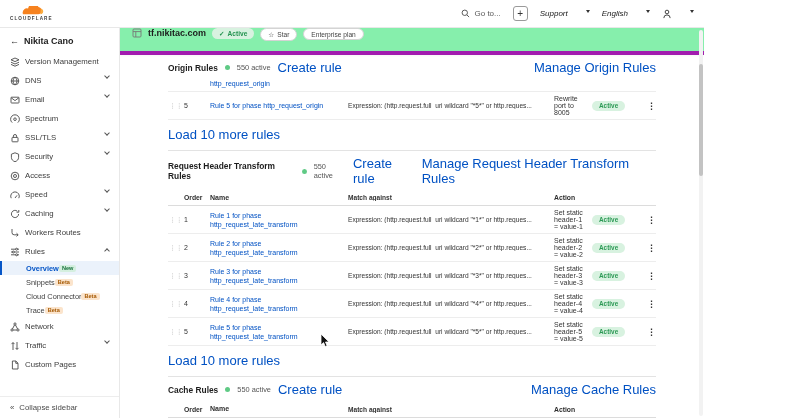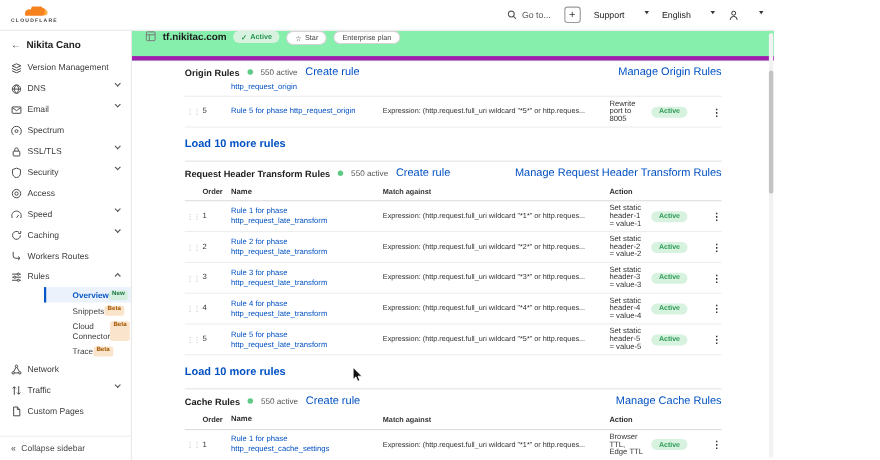--- a/index.html
+++ b/index.html
@@ -10,42 +10,42 @@
 
   
   .topbar { height:28px; flex:0 0 28px; display:flex; align-items:center;
     padding:0 10px; border-bottom:1px solid #e8e8e8; background:#fff; }
   .brand { display:flex; flex-direction:column; align-items:center; gap:1px; }
   .brand-text { font-size:4.6px; font-weight:bold; letter-spacing:1.1px; color:#404041; }
   .topbar-right { margin-left:auto; display:flex; align-items:center; gap:12px; }
   .goto { display:flex; align-items:center; gap:4px; color:#595959; font-size:8px; cursor:pointer; }
   .add-btn { width:15px; height:15px; border:1px solid #9a9a9a; border-radius:3px; background:#fff;
     font-size:10px; line-height:12px; color:#333; cursor:pointer; padding:0; }
-  .tb-menu { display:flex; align-items:flex-start; gap:18px; font-size:8px; color:#222; cursor:pointer; }
+  .tb-menu { display:flex; align-items:flex-start; gap:18px; font-size:8px; color:#222; cursor:pointer;font-style:italic; }
   .caret { width:0; height:0; border-left:2.5px solid transparent; border-right:2.5px solid transparent;
     border-top:3px solid #333; display:inline-block; margin-top:1px; }
 
   
   .body { flex:1; display:flex; overflow:hidden; }
 
   
   .sidebar { width:120px; flex:0 0 120px; border-right:1px solid #e8e8e8; background:#fff;
     display:flex; flex-direction:column; overflow:hidden; }
   .account { display:flex; align-items:center; gap:5px; padding:8px 10px 6px 10px;
     font-size:9px; font-weight:bold; color:#222; cursor:pointer; }
   .back-arr { font-size:9px; color:#333; }
   .nav { display:flex; flex-direction:column; }
   .sb-item { display:flex; align-items:flex-start; gap:5px; padding:4.5px 10px; font-size:7.8px;
     color:#3c3c3c; cursor:pointer; }
   .sb-item svg { flex:0 0 10px; }
   .chev { width:4px; height:4px; border-right:1px solid #555; border-bottom:1px solid #555;
     transform:rotate(45deg); margin-left:auto; margin-top:-2px; }
   .chev.up { transform:rotate(-135deg); margin-top:2px; }
-  .sb-sub { display:flex; gap:0; padding:2.5px 8px 2.5px 26px;
-    font-size:7.4px; color:#3c3c3c; cursor:pointer;margin-left:40px; }
+  .sb-sub { display:flex; align-items:center; gap:0; padding:2.5px 8px 2.5px 26px;
+    font-size:7.4px; color:#3c3c3c; cursor:pointer; }
   .sb-sub.active { background:#ebf2fb; border-left:2px solid #0656c7; padding-left:24px;
     color:#0656c7; font-weight:bold; }
   .mini-badge { font-size:5.6px; padding:0.5px 3px; border-radius:2px; font-weight:bold; }
   .mini-badge.new { background:#d4efdf; color:#17723d; }
   .mini-badge.beta { background:#fbe4cc; color:#a55903; }
   .collapse { margin-top:auto; border-top:1px solid #ededed; padding:6px 10px; font-size:7.8px;
     color:#4a4a4a; display:flex; align-items:center; gap:5px; cursor:pointer; }
 
   
   .main { flex:1; position:relative; display:flex; flex-direction:column; overflow:hidden; background:#fff; }
@@ -56,23 +56,23 @@
     border-radius:9px; white-space:nowrap; }
   .pill.green { background:#d8f2e0; color:#259350; font-weight:bold; }
   .pill.outline { border:1px solid #d4d4d4; color:#444; background:#fff; cursor:pointer; }
 
   .content { flex:1; padding:0 48px; overflow:hidden; position:relative; }
   .sec-head { display:flex; align-items:center; gap:7px; padding:5px 0 4px 0; }
   .sec-head.bordered { border-top:1px solid #e3e3e3; }
   .sec-title { font-size:8.4px; font-weight:bold; color:#1d1d1d; }
   .dot { width:5px; height:5px; border-radius:50%; background:#5fca85; }
   .count { font-size:7.4px; color:#555; }
-  .link { color:#0051c3; text-decoration:none; font-size:10px; cursor:pointer; }
+  .link { color:#0051c3; text-decoration:none; font-size:13px; cursor:pointer; }
   .manage { margin-left:auto; }
-  .load-more { padding:5px 0 7px 0;font-weight:bold; }
+  .load-more { padding:5px 0 7px 0; }
 
   .thead { display:flex; align-items:center; padding:3px 0 3px 0; border-bottom:1px solid #dcdcdc;
     font-size:6.8px; font-weight:bold; color:#2e2e2e; }
   .trow { display:flex; align-items:center; min-height:28px; border-bottom:1px solid #ededed;
     font-size:7px; color:#333; }
   .trow.partial { min-height:13px; height:13px; overflow:hidden; align-items:flex-start; }
   .c-handle { width:16px; text-align:center; color:#9d9d9d; font-size:6.4px; letter-spacing:0;
     cursor:grab; }
   .c-order { width:26px; }
   .c-name { width:138px; padding-right:20px; font-size:7px; line-height:1.35; word-break:break-word; }

